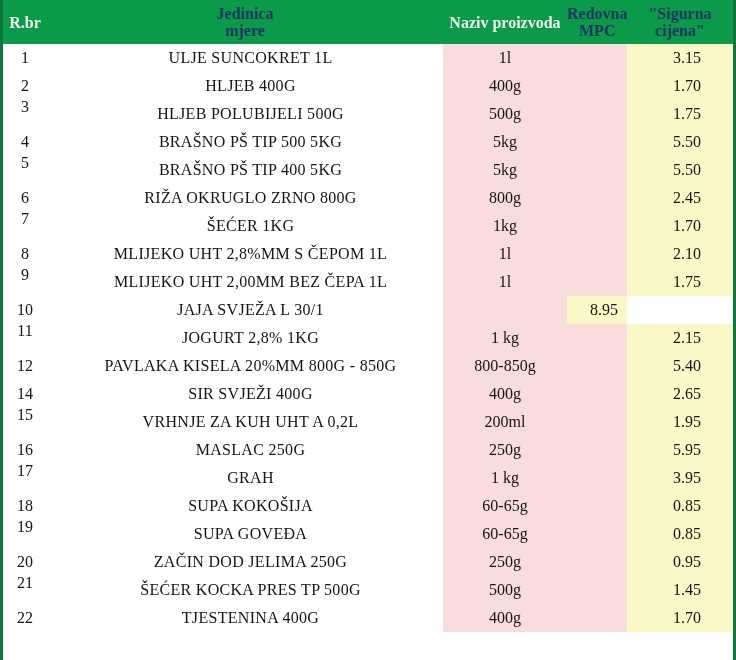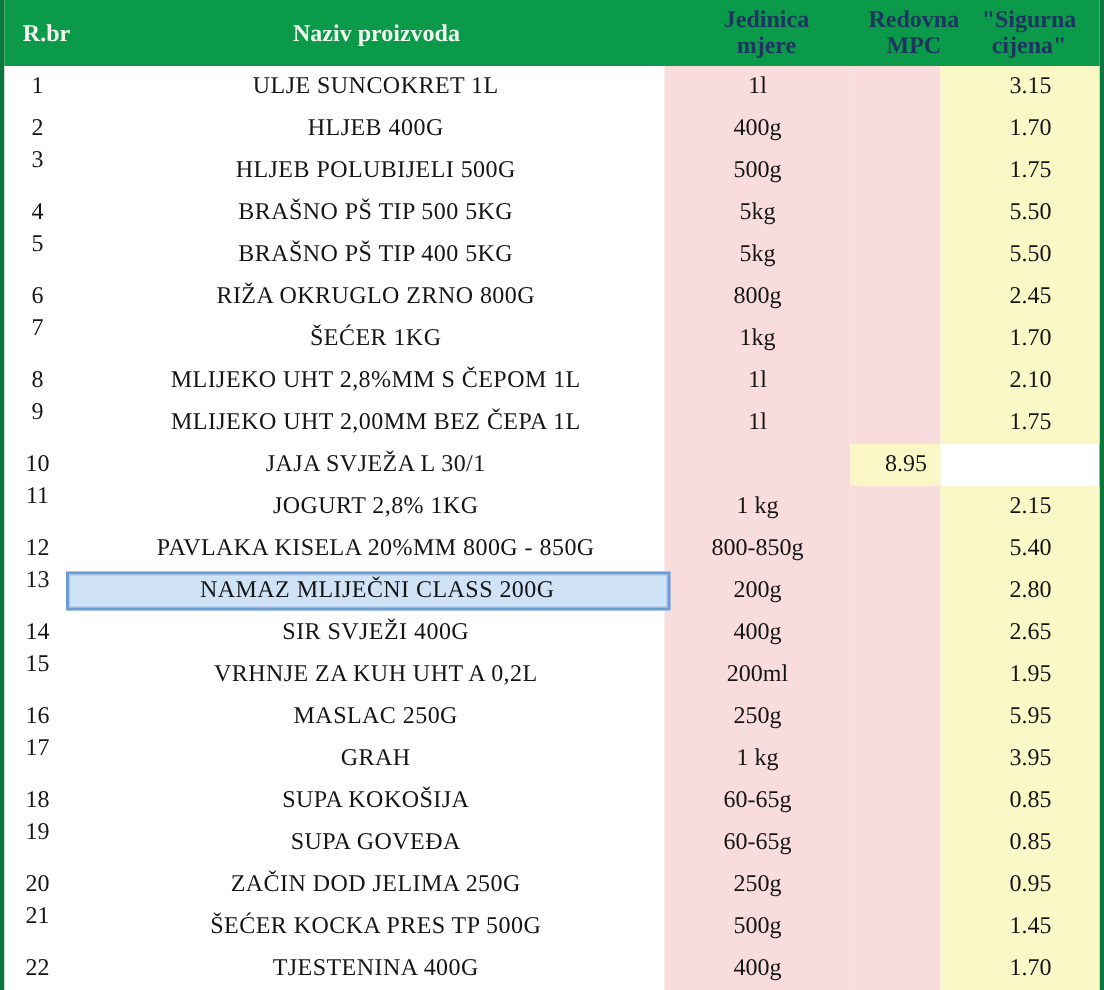--- a/index.html
+++ b/index.html
@@ -27,21 +27,20 @@
     height: 44px;
     background: var(--green);
     align-items: center;
   }
   .hcell {
     text-align: center;
     font-weight: bold;
     font-size: 16px;
     line-height: 17px;
     white-space: normal;
-    padding-left: 12px;
   }
   .hcell.light { color: var(--header-text-light); }
   .hcell.dark  { color: var(--header-text-dark); }
   .hcell .inner { display: inline-block; }
   .hcell.rbr .inner { white-space: nowrap; }
   .hcell.unit .inner { max-width: 80px; }
   .hcell.mpc .inner { max-width: 70px; }
   .hcell.price .inner { max-width: 86px; }
   
   .table-body { display: block; }
@@ -83,26 +82,26 @@
 </style>
 </head>
 <body>
 
 <div class="sheet">
 
   <div class="header-row">
     <div class="hcell rbr light">
       <span class="inner">R.br</span>
     </div>
+    <div class="hcell unit dark">
+      <span class="inner">Jedinica mjere</span>
+    </div>
     <div class="hcell light">
       <span class="inner">Naziv proizvoda</span>
     </div>
-    <div class="hcell unit dark">
-      <span class="inner">Jedinica mjere</span>
-    </div>
     <div class="hcell mpc dark">
       <span class="inner">Redovna MPC</span>
     </div>
     <div class="hcell price dark">
       <span class="inner">"Sigurna cijena"</span>
     </div>
   </div>
 
   <div class="table-body">
     <div class="row">
@@ -311,37 +310,20 @@
         <span>800-850g</span>
       </div>
       <div class="cell mpc">
         <span></span>
       </div>
       <div class="cell price">
         <span>5.40</span>
       </div>
     </div>
 
-    <div class="row">
-      <div class="cell rbr">
-        <span class="num raised">13</span>
-      </div>
-      <div class="cell name selected">
-        <span class="nametext">NAMAZ MLIJEČNI CLASS 200G</span>
-      </div>
-      <div class="cell unit">
-        <span>200g</span>
-      </div>
-      <div class="cell mpc">
-        <span></span>
-      </div>
-      <div class="cell price">
-        <span>2.80</span>
-      </div>
-    </div>
 
     <div class="row">
       <div class="cell rbr">
         <span class="num">14</span>
       </div>
       <div class="cell name">
         <span class="nametext">SIR SVJEŽI 400G</span>
       </div>
       <div class="cell unit">
         <span>400g</span>

